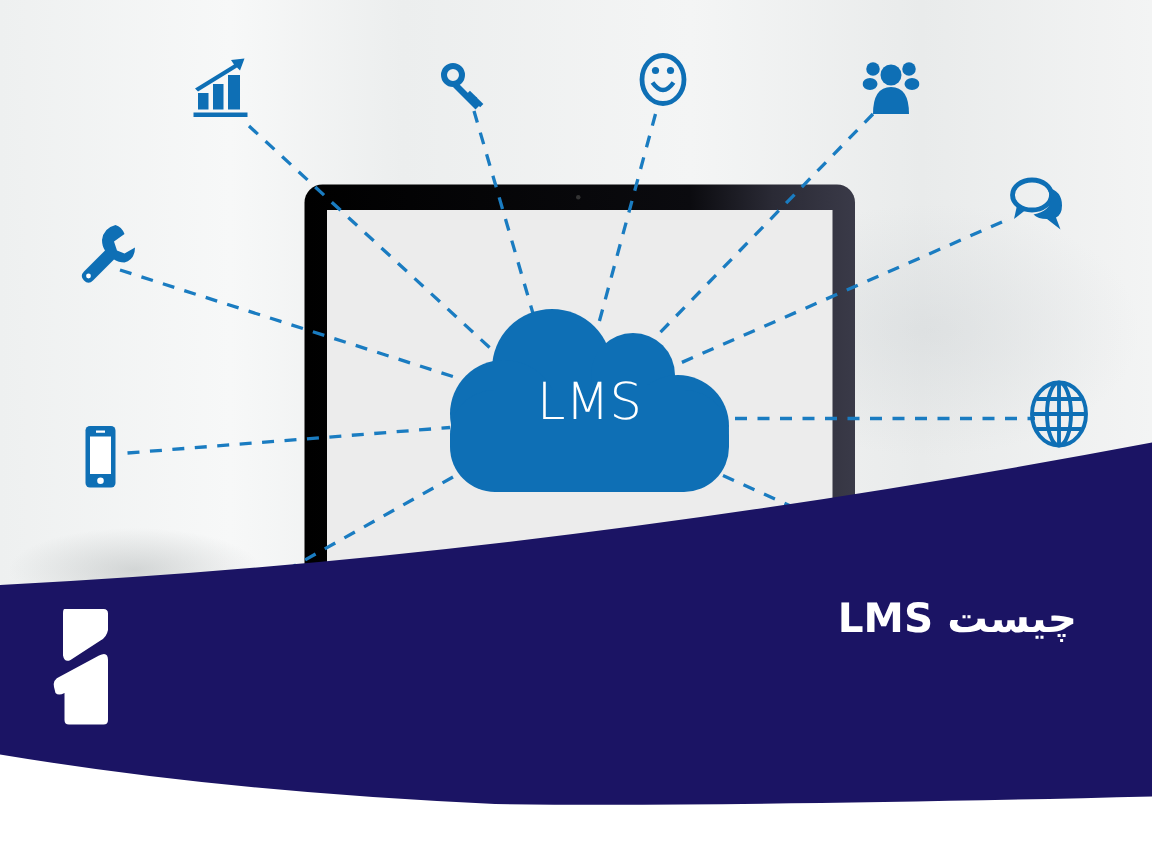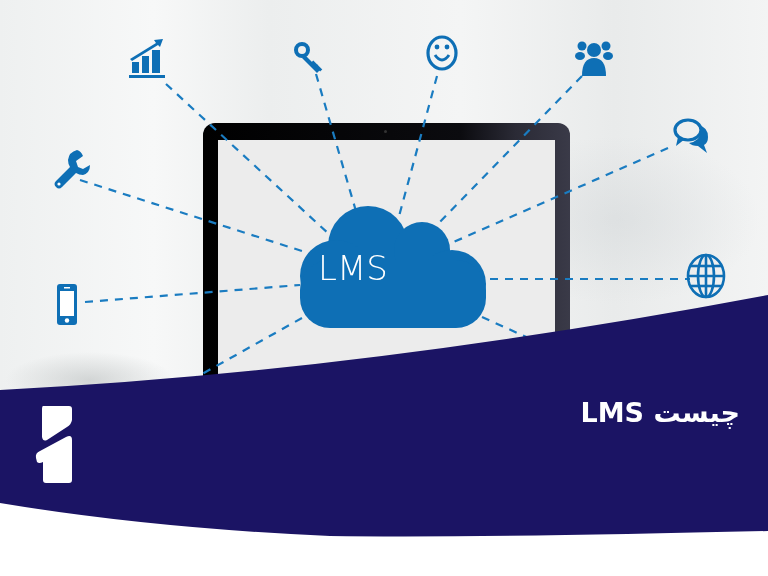--- a/index.html
+++ b/index.html
@@ -18,26 +18,26 @@
     border-radius:12px 12px 0 0;
   }
   .screen {
     position:absolute; left:15px; top:17px; right:15px; bottom:0;
     background:#ececec;
   }
   .camera { position:absolute; left:181px; top:7px; width:3px; height:3px; border-radius:50%; background:#333; }
   svg.overlay { position:absolute; left:0; top:0; }
   .icon { position:absolute; }
   .cloud-label {
-    position:absolute; left:318px; top:248px; width:150px; text-align:left;
+    position:absolute; left:318px; top:248px; width:150px; text-align:center;
     color:#ffffff; font-family:"DejaVu Sans", sans-serif; font-weight:300; font-size:34px; letter-spacing:0px;
   }
   .banner { position:absolute; left:0; top:0; }
   .title {
-    position:absolute; right:28px; top:397px; color:#ffffff; font-weight:bold; font-size:27px;
+    position:absolute; right:50px; top:397px; color:#ffffff; font-weight:bold; font-size:27px;
     direction:rtl; font-family:"DejaVu Sans", sans-serif;
   }
   .logo { position:absolute; left:34px; top:404px; width:40px; height:80px; }
 </style>
 </head>
 <body>
 
 <div class="stage">
   <div class="bg"></div>
 

